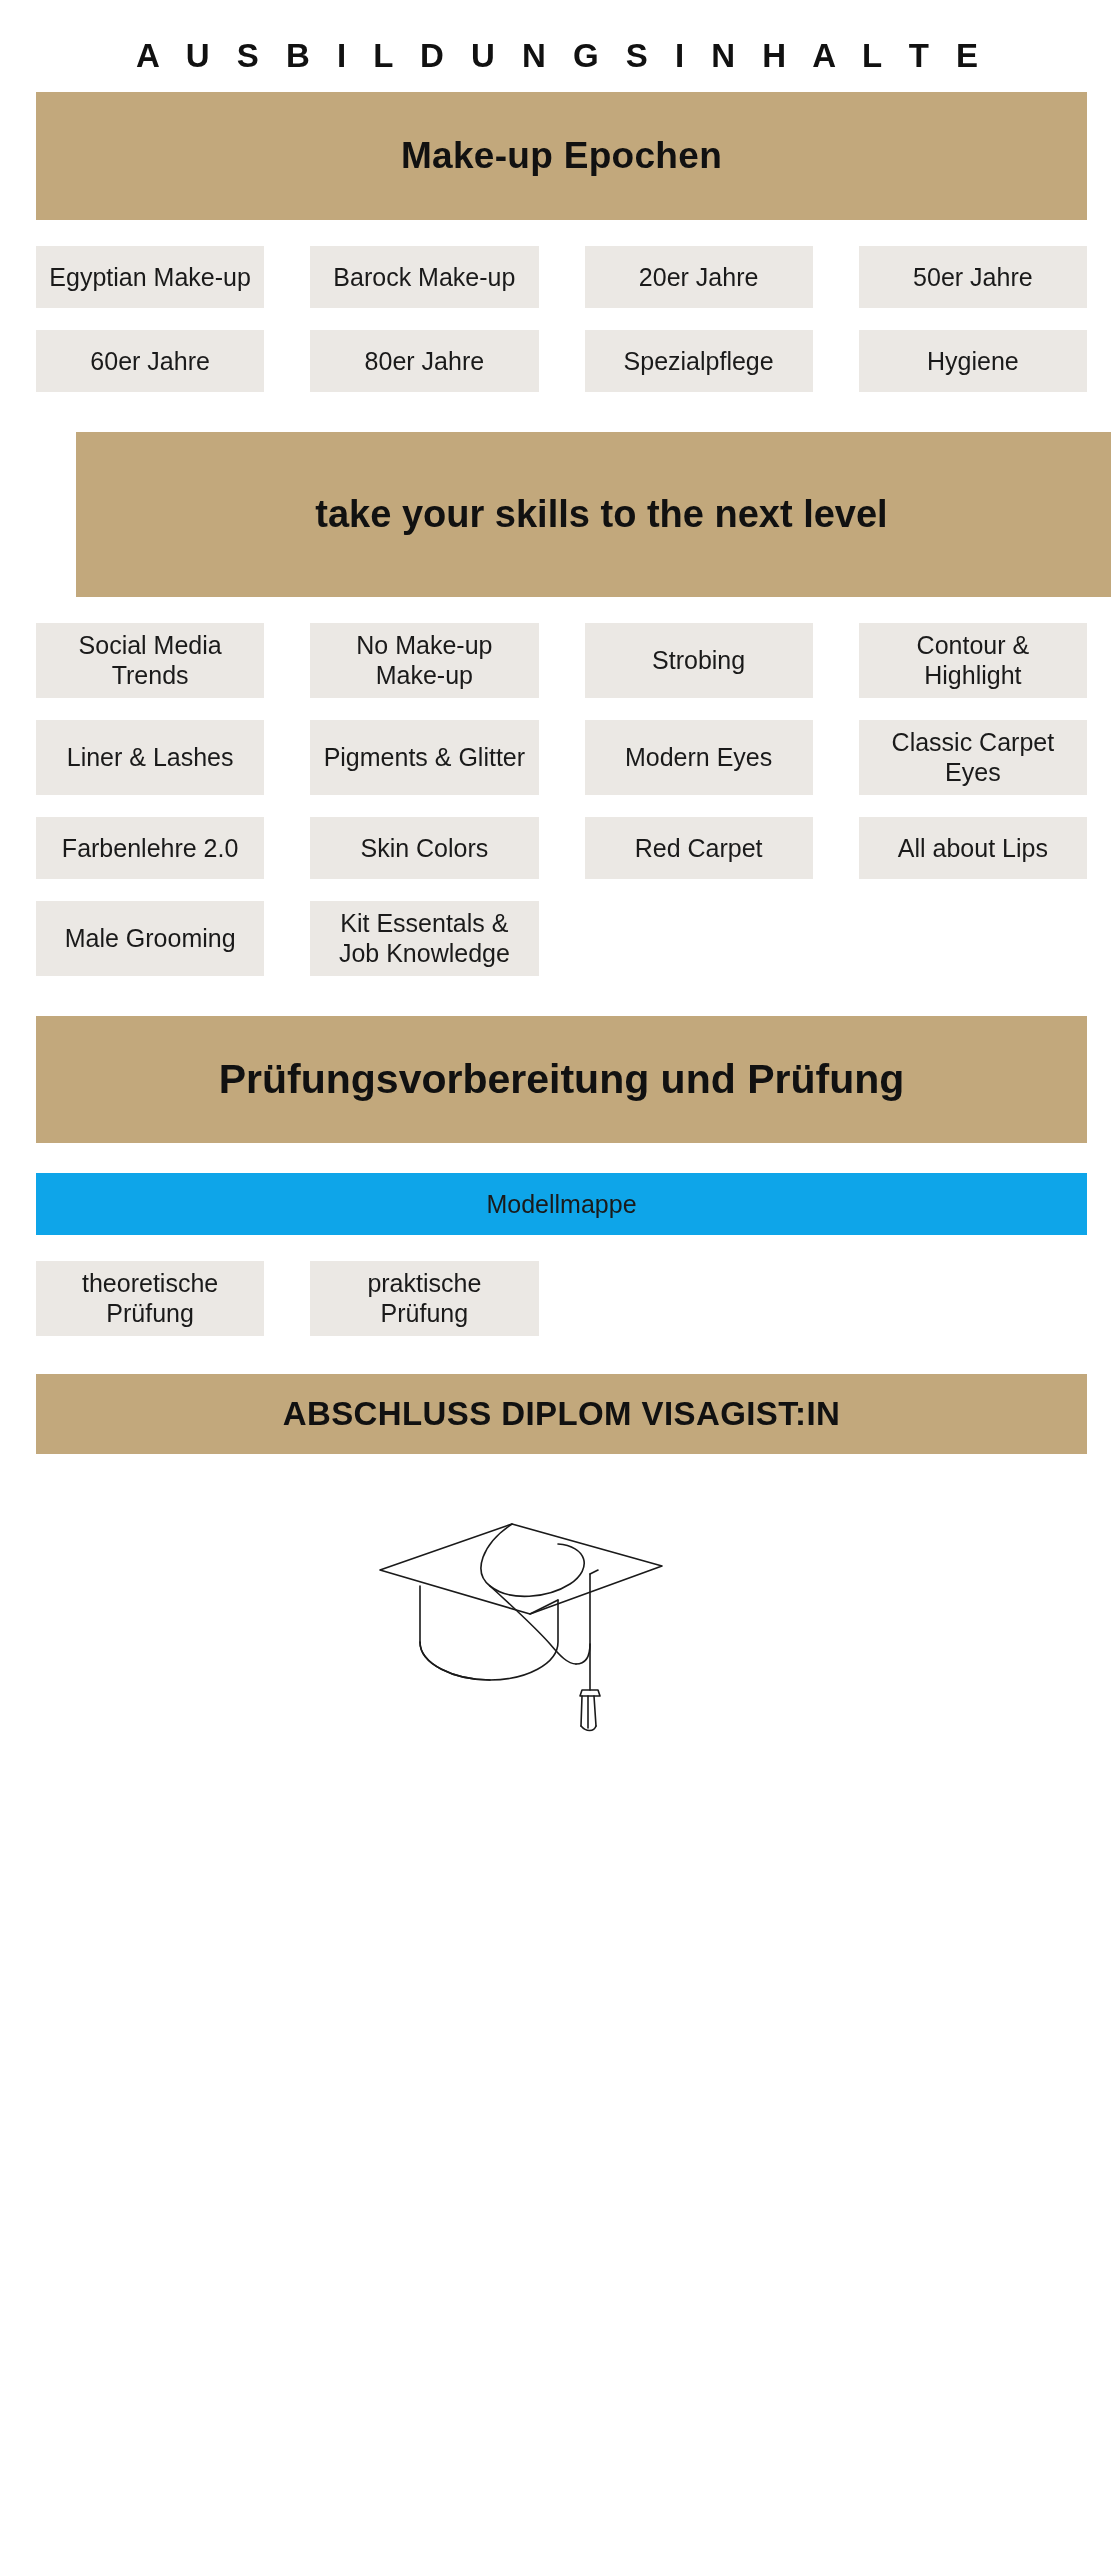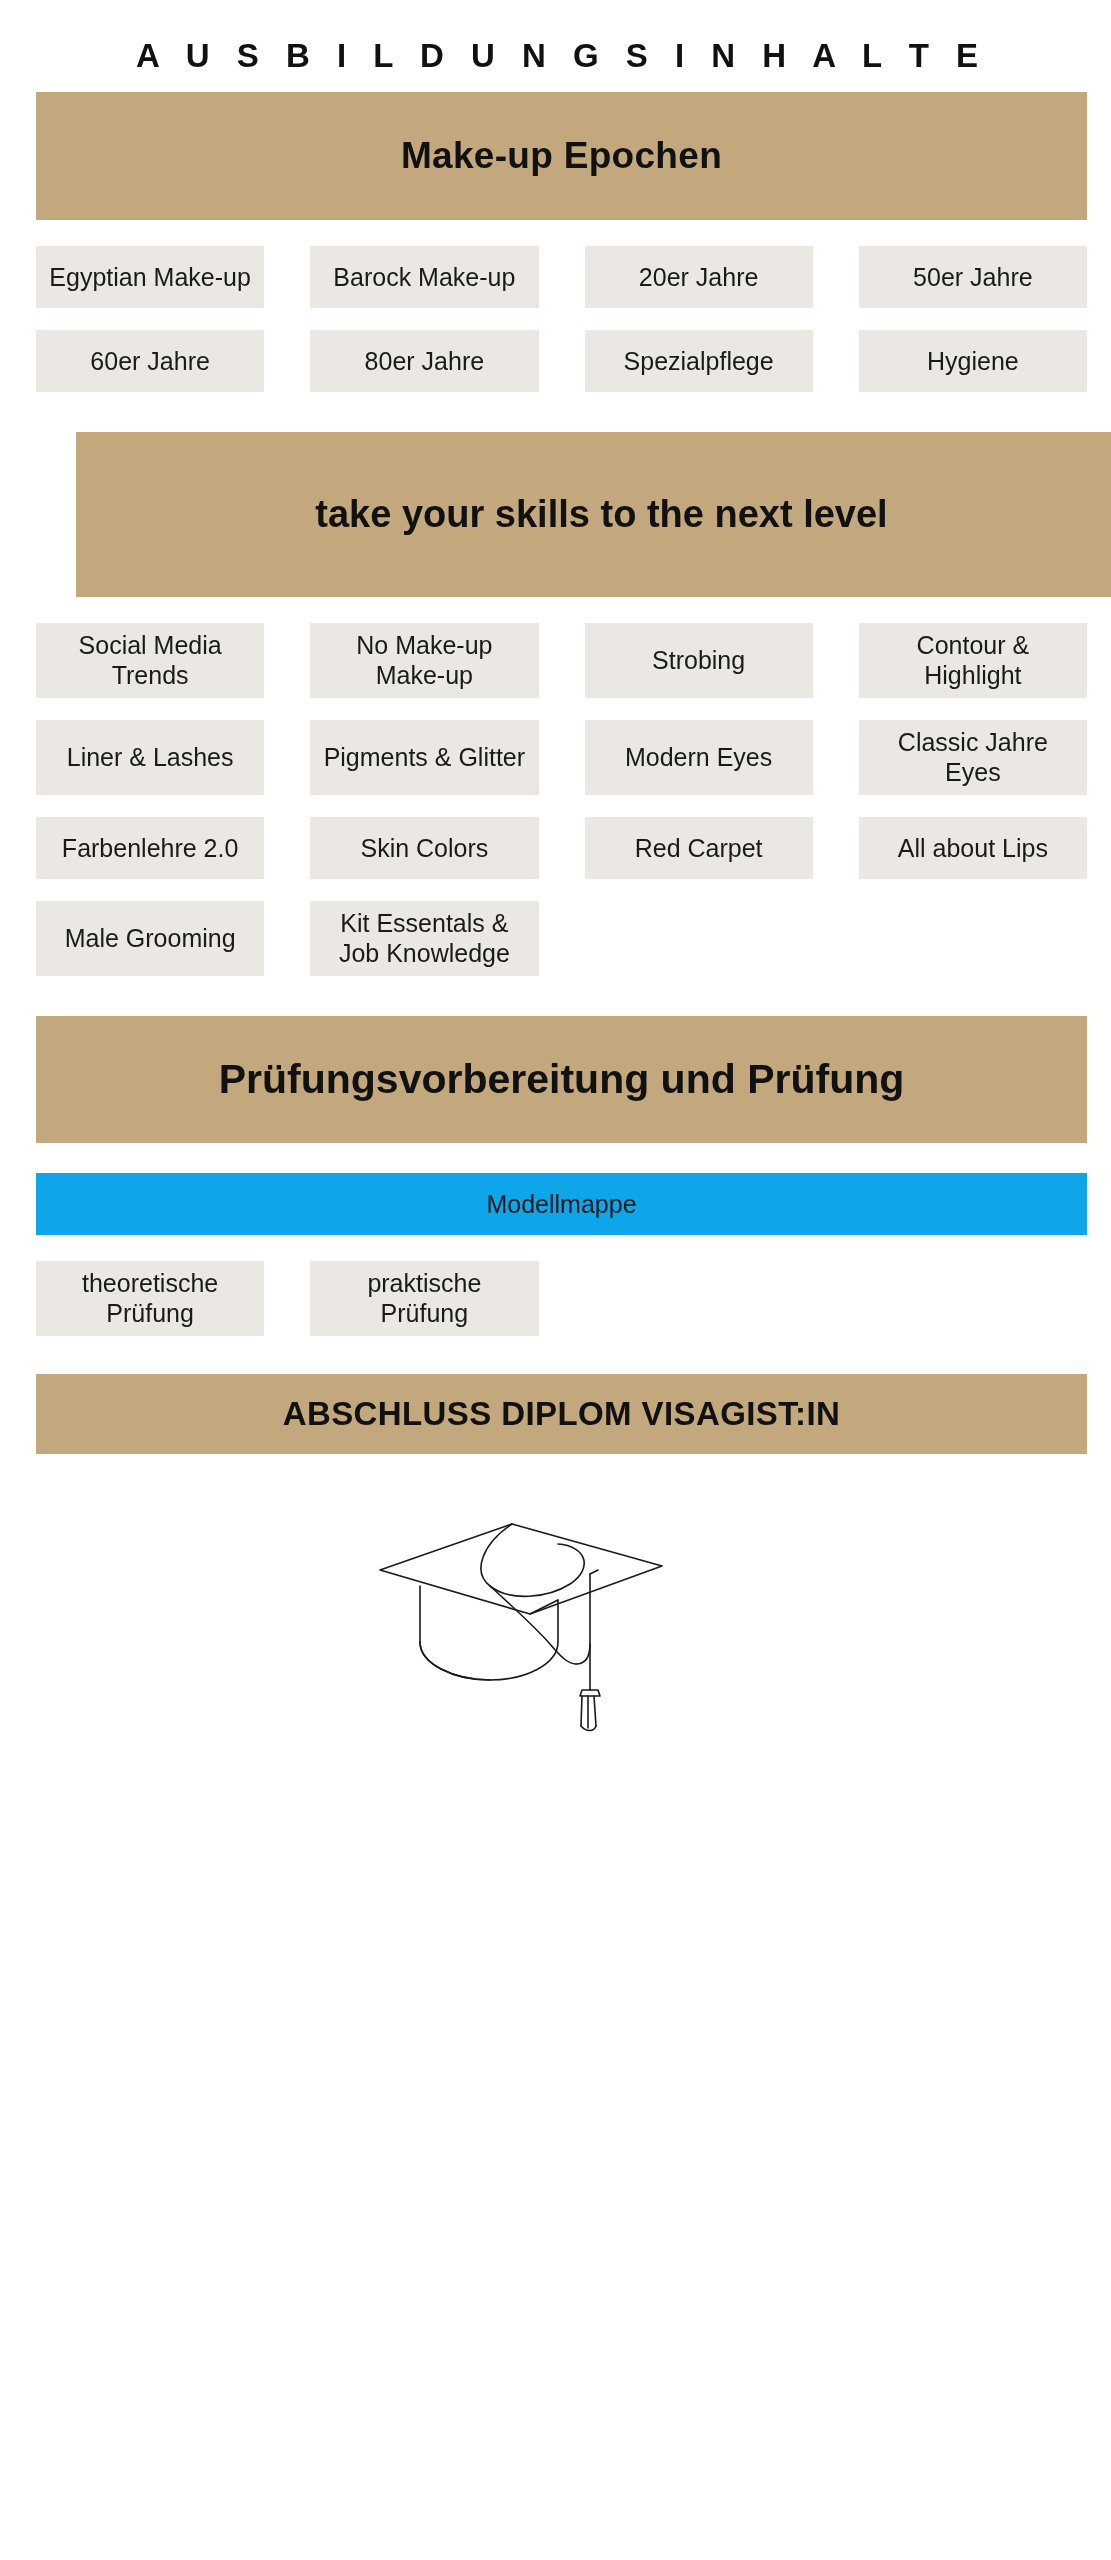--- a/index.html
+++ b/index.html
@@ -140,21 +140,21 @@
   </div>
 
   <div class="grid grid-narrow">
     <div class="tile">Social Media Trends</div>
     <div class="tile">No Make-up Make-up</div>
     <div class="tile">Strobing</div>
     <div class="tile">Contour &amp; Highlight</div>
     <div class="tile">Liner &amp; Lashes</div>
     <div class="tile">Pigments &amp; Glitter</div>
     <div class="tile">Modern Eyes</div>
-    <div class="tile">Classic Jahre Eyes</div>
+    <div class="tile">Classic Carpet Eyes</div>
     <div class="tile">Farbenlehre 2.0</div>
     <div class="tile">Skin Colors</div>
     <div class="tile">Red Carpet</div>
     <div class="tile">All about Lips</div>
     <div class="tile">Male Grooming</div>
     <div class="tile">Kit Essentals &amp;
 Job Knowledge</div>
   </div>
 
   <div class="banner banner-pruefung">

